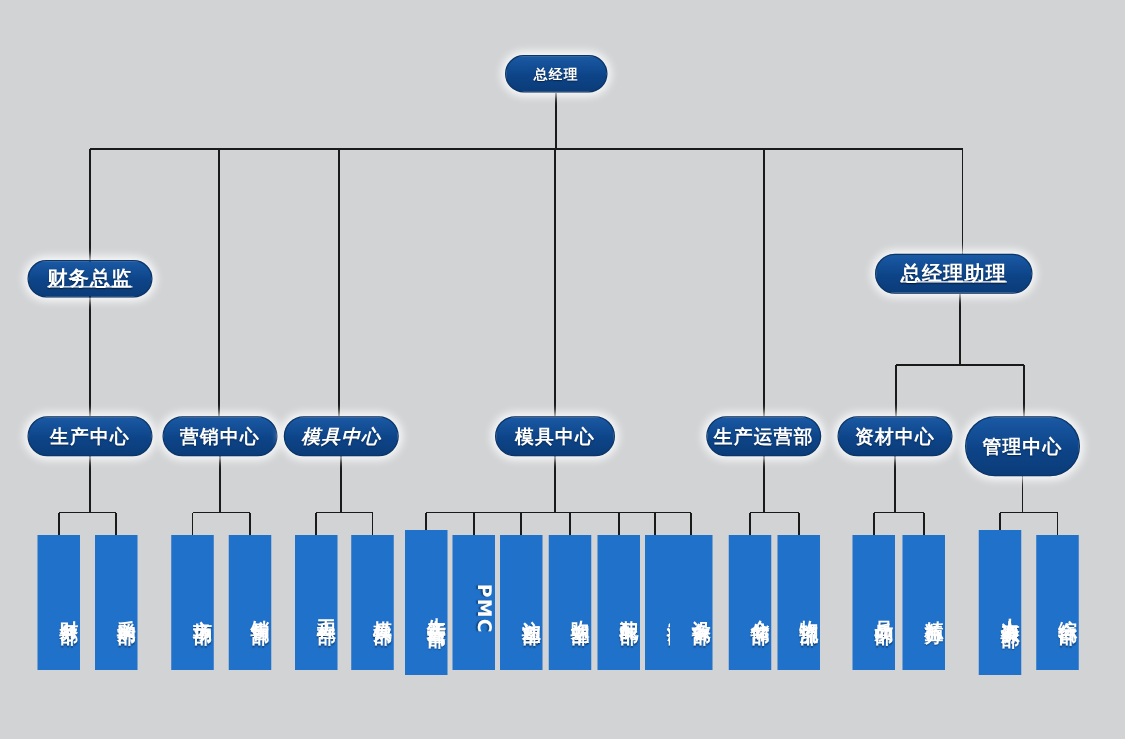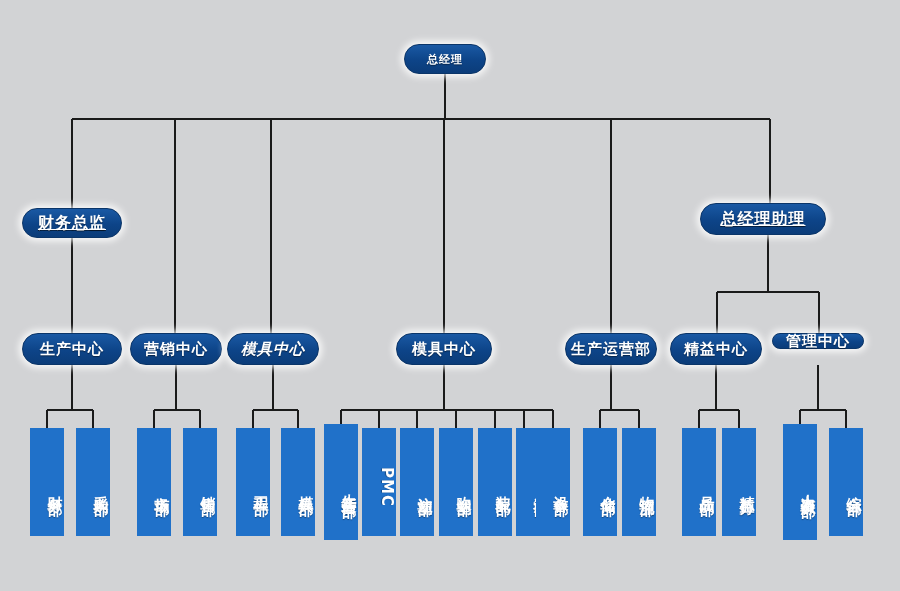--- a/index.html
+++ b/index.html
@@ -113,22 +113,22 @@
     </svg>
   <div id="node-layer">
       <div class="pill lvl1" style="left: 404px; top: 44px; width: 82px; height: 30px;">总经理</div>
       <div class="pill lvl2" style="left: 22px; top: 208px; width: 100px; height: 30px;">财务总监</div>
       <div class="pill lvl2" style="left: 700px; top: 203px; width: 126px; height: 32px; text-align: center;">总经理助理</div>
       <div class="pill lvl3" style="left: 22px; top: 333px; width: 100px; height: 32px;">生产中心</div>
       <div class="pill lvl3" style="left: 130px; top: 333px; width: 92px; height: 32px;">营销中心</div>
       <div class="pill lvl3" style="left: 227px; top: 333px; width: 92px; height: 32px; font-style: italic;">模具中心</div>
       <div class="pill lvl3" style="left: 396px; top: 333px; width: 96px; height: 32px;">模具中心</div>
       <div class="pill lvl3" style="left: 565px; top: 333px; width: 92px; height: 32px;">生产运营部</div>
-      <div class="pill lvl3" style="left: 670px; top: 333px; width: 92px; height: 32px;">精益中心</div>
-      <div class="pill lvl3" style="left: 772px; top: 333px; width: 92px; height: 16px;">管理中心</div>
+      <div class="pill lvl3" style="left: 670px; top: 333px; width: 92px; height: 32px;">资材中心</div>
+      <div class="pill lvl3" style="left: 772px; top: 333px; width: 92px; height: 48px;">管理中心</div>
       <div class="dept" style="left: 30px; top: 428px; width: 34px; height: 108px;">财务部</div>
       <div class="dept" style="left: 76px; top: 428px; width: 34px; height: 108px;">采购部</div>
       <div class="dept" style="left: 137px; top: 428px; width: 34px; height: 108px;">市场部</div>
       <div class="dept" style="left: 183px; top: 428px; width: 34px; height: 108px;">销售部</div>
       <div class="dept" style="left: 236px; top: 428px; width: 34px; height: 108px;">工程部</div>
       <div class="dept" style="left: 281px; top: 428px; width: 34px; height: 108px;">模具部</div>
       <div class="dept" style="left: 324px; top: 424px; width: 34px; height: 116px;">生产运营部</div>
       <div class="dept latin" style="left: 362px; top: 428px; width: 34px; height: 108px;">PMC</div>
       <div class="dept" style="left: 400px; top: 428px; width: 34px; height: 108px;">注塑部</div>
       <div class="dept" style="left: 439px; top: 428px; width: 34px; height: 108px;">吹塑部</div>

